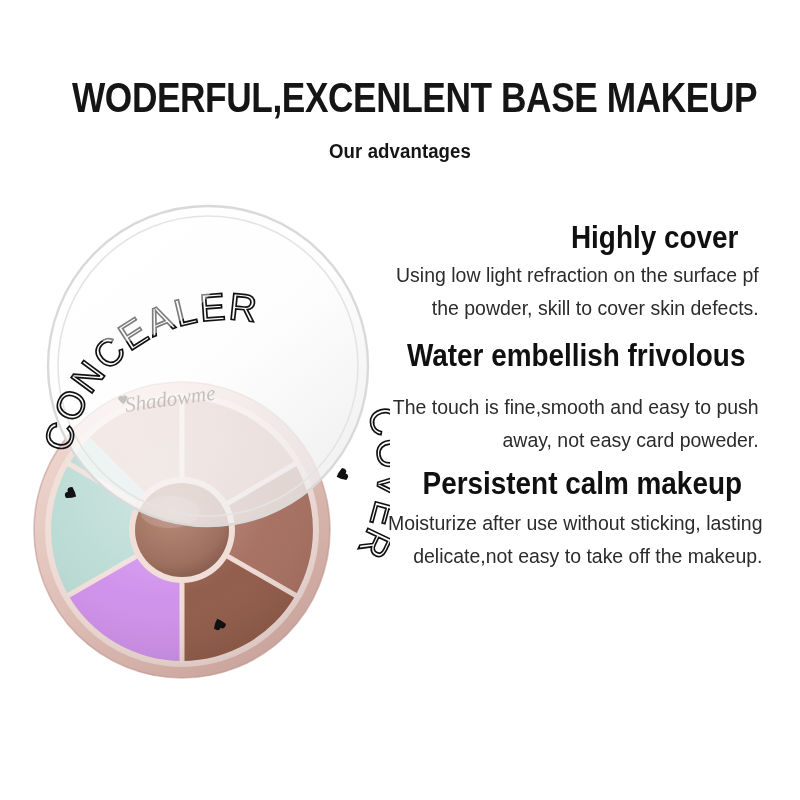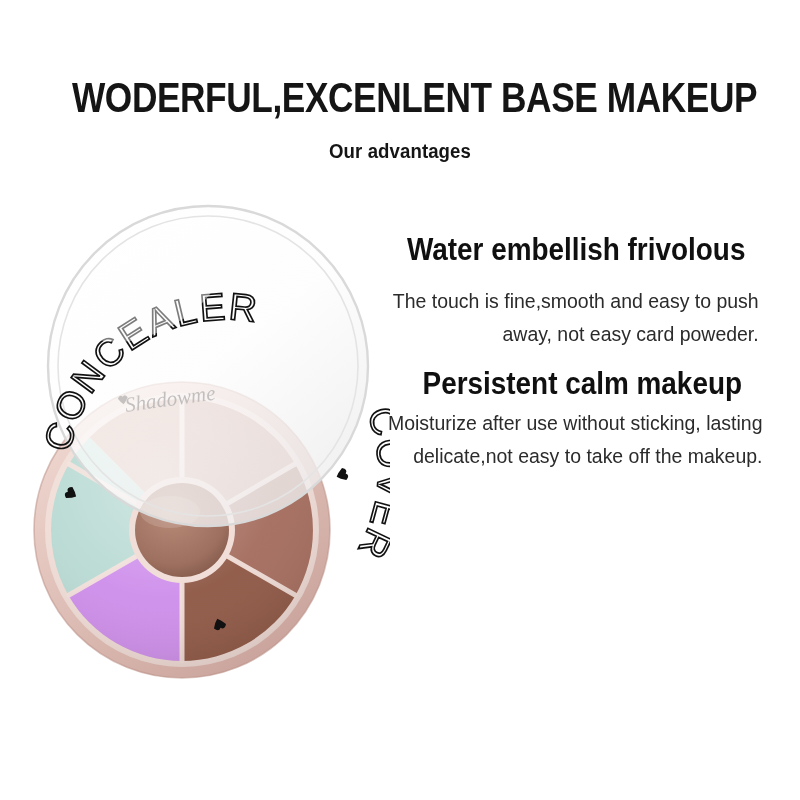--- a/index.html
+++ b/index.html
@@ -74,21 +74,21 @@
     transform-origin: 100% 50%;
   }
 
   .feature-1 .feature-title { text-align: right; padding-right: 14px; }
   .feature-1 .feature-body  { text-align: right; padding-right: 14px; }
 
   .feature-2 { margin-top: 12px; }
   .feature-2 .feature-title { text-align: right; padding-right: 4px; margin-left: -40px; }
   .feature-2 .feature-body  { text-align: right; padding-right: 14px; margin-top: 14px; }
 
-  .feature-3 { margin-top: 14px; }
+  .feature-3 { margin-top: 8px; }
   .feature-3 .feature-title { text-align: right; padding-right: 10px; }
   .feature-3 .feature-body  { text-align: right; padding-right: 10px; margin-top: 2px; }
 
   
   .product {
     position: absolute;
     left: 30px;
     top: 180px;
     width: 360px;
     height: 520px;
@@ -201,20 +201,24 @@
           <path d="M 0,0 q 3.2,-5.4 6.4,-1.6 q 3.2,-3.8 6.4,1.6 q -3.2,5.6 -6.4,8 q -3.2,-2.4 -6.4,-8 z" transform="translate(196,444) rotate(160)"></path>
         </g>
 
         <ellipse cx="120" cy="110" rx="78" ry="42" fill="#ffffff" opacity="0.45" transform="rotate(-28 120 110)"></ellipse>
       </g>
     </svg>
   </div>
 
   <div class="features">
 
+    <div class="feature feature-1">
+      <div class="feature-title">Highly cover</div>
+      <div class="feature-body">Using low light refraction on the surface pf the powder, skill to cover skin defects.</div>
+    </div>
 
     <div class="feature feature-2">
       <div class="feature-title">Water embellish frivolous</div>
       <div class="feature-body">The touch is fine,smooth and easy to push away, not easy card poweder.</div>
     </div>
 
     <div class="feature feature-3">
       <div class="feature-title">Persistent calm makeup</div>
       <div class="feature-body">Moisturize after use without sticking, lasting delicate,not easy to take off the makeup.</div>
     </div>

